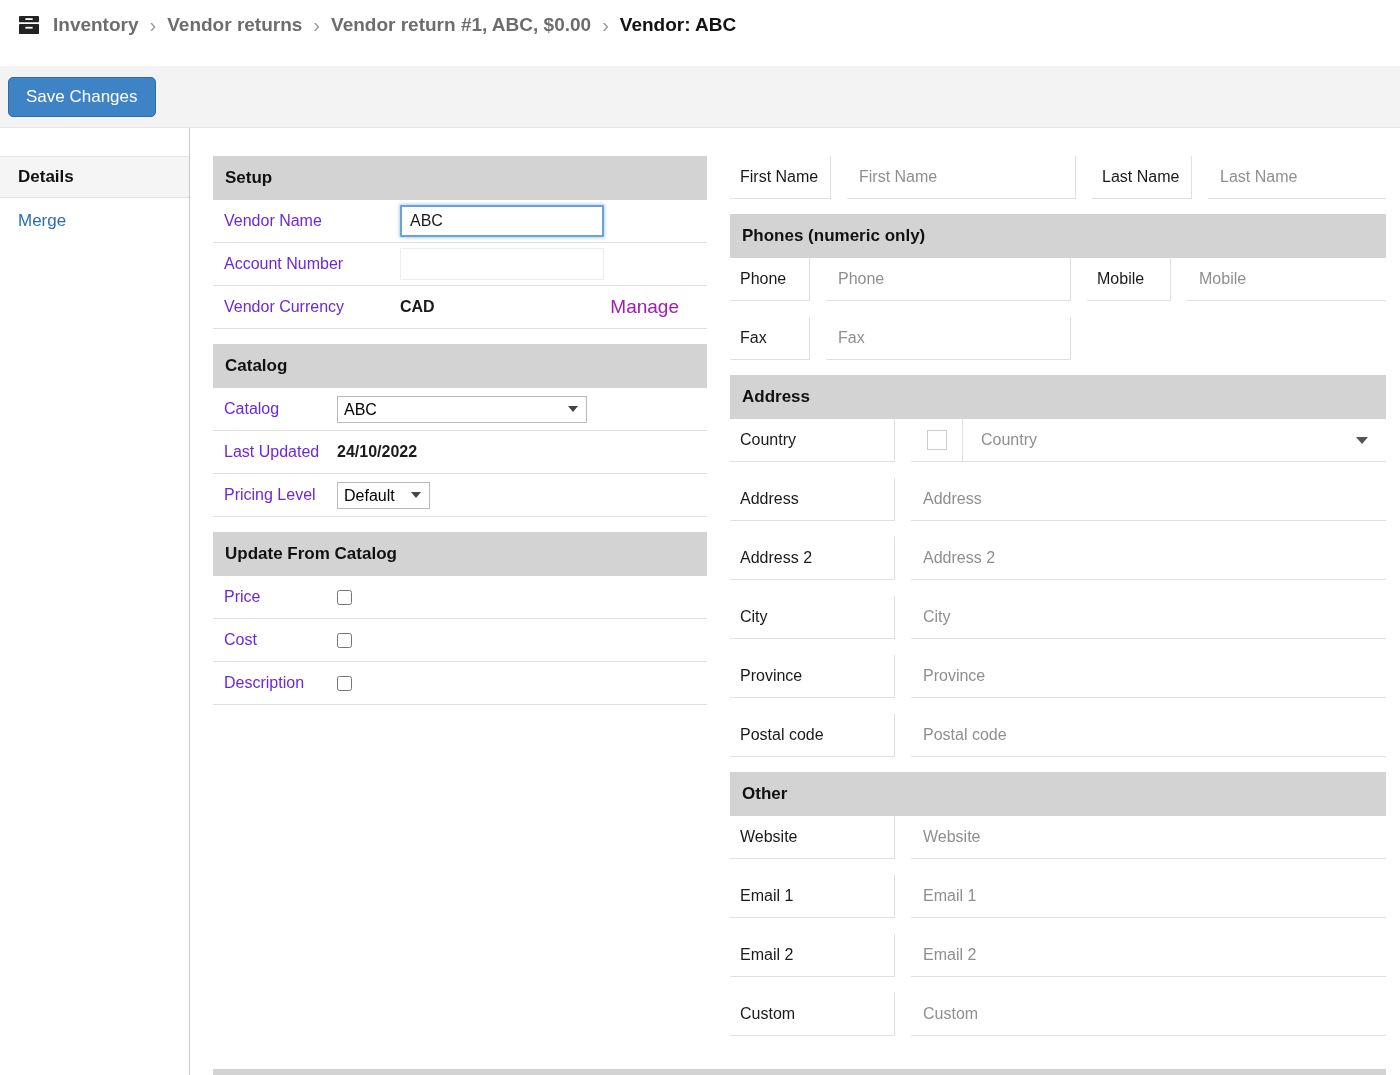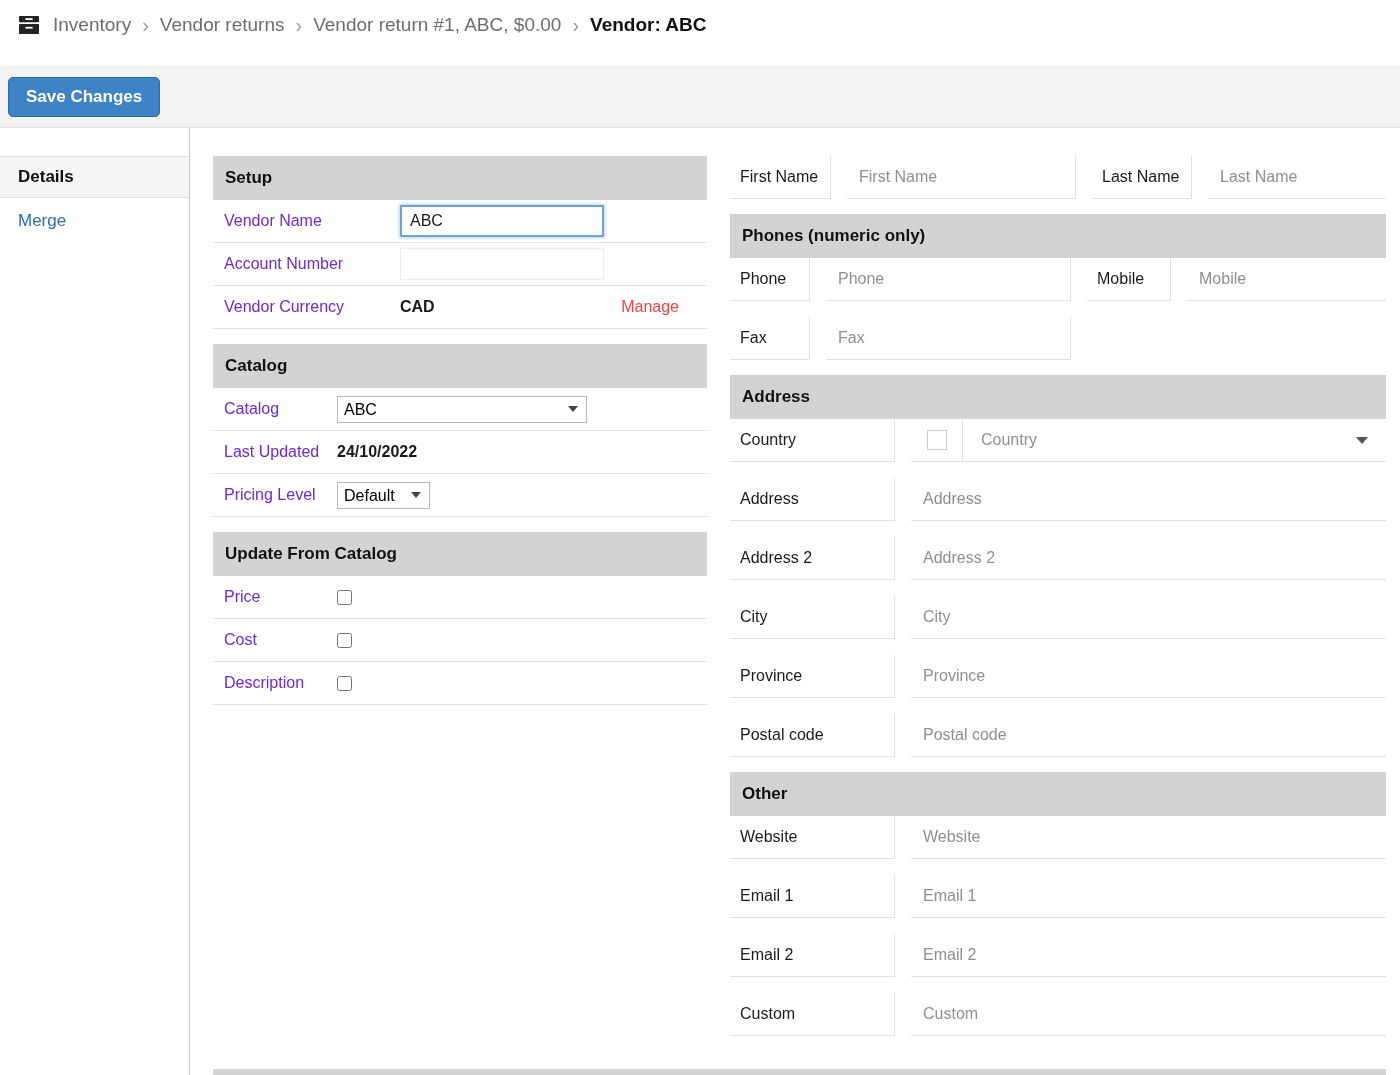--- a/index.html
+++ b/index.html
@@ -5,30 +5,30 @@
   * { box-sizing: border-box; margin: 0; padding: 0; }
   html, body { width: 1400px; height: 1075px; overflow: hidden; }
   body {
     font-family: "Liberation Sans", sans-serif;
     background: #fff;
     color: #1a1a1a;
   }
 
   
   .breadcrumb-bar { height: 50px; display: flex; align-items: center; padding: 0 18px; gap: 9px; }
-  .crumb { font-size: 19px; color: #6d6d6d; cursor: pointer; }
+  .crumb { font-size: 19px; color: #6d6d6d; cursor: pointer; font-weight: bold; }
   .crumb.current { color: #121212; font-weight: bold; cursor: default; }
   .crumb-sep { font-size: 20px; color: #9a9a9a; padding: 0 2px; }
   .bc-icon { display: flex; align-items: center; margin-right: 4px; cursor: pointer; }
 
   
   .toolbar { margin-top: 16px; background: #f3f3f3; height: 62px; display: flex; align-items: center; padding: 0 8px; border-bottom: 1px solid #e6e6e6; }
   .save-btn {
     background: #3d83c6; border: 1px solid #2e6ca8; color: #fff;
-    font-family: inherit; font-size: 17px; font-weight: 700;
+    font-family: inherit; font-size: 17px; font-weight: 400;
     padding: 9px 17px; border-radius: 5px; cursor: pointer;
   }
 
   
   .content { display: flex; min-height: 946px; align-items: stretch; }
   .sidebar { width: 190px; flex-shrink: 0; border-right: 1px solid #c9c9c9; padding-top: 28px; }
   .side-item { font-size: 17px; padding: 10px 18px; cursor: pointer; }
   .side-item.active { background: #f5f5f5; font-weight: bold; border-top: 1px solid #e3e3e3; border-bottom: 1px solid #e3e3e3; color: #111; }
   .side-item.link { color: #2a6db5; margin-top: 3px; }
 
@@ -46,21 +46,21 @@
   
   .row { display: flex; align-items: center; min-height: 43px; border-bottom: 1px solid #e0e0e0; padding: 0 12px 0 11px; font-size: 16px; background: #fff; }
   .lbl { flex: 0 0 auto; color: #6d28d9; }
   .lbl-setup { width: 176px; }
   .lbl-cat { width: 113px; }
   .val-bold { font-weight: bold; }
 
   .txt-input { height: 32px; font-family: inherit; font-size: 16px; padding: 0 8px; color: #1a1a1a; }
   .input-focus { width: 204px; border: 2px solid #6aa3d8; outline: none; box-shadow: 0 0 3px 1px rgba(90,150,220,.45); border-radius: 1px; }
   .input-plain { width: 204px; border: 1px solid #ededed; outline: none; }
-  .manage-link { margin-left: auto; margin-right: 16px; color: #ef4444; font-size: 16px; cursor: pointer; }
+  .manage-link { margin-left: auto; margin-right: 16px; color: #a21caf; font-size: 19px; cursor: pointer; }
 
   input[type="checkbox"] { width: 15px; height: 15px; accent-color: #2a7de1; cursor: pointer; }
 
   .selwrap { position: relative; display: flex; align-items: center; border: 1px solid #b9b9b9; background: #fff; height: 27px; }
   .selwrap select { appearance: none; -webkit-appearance: none; border: 0; background: transparent; font-family: inherit; font-size: 16px; padding: 0 26px 0 6px; height: 100%; width: 100%; cursor: pointer; outline: none; }
   .selwrap .caret { position: absolute; right: 8px; width: 0; height: 0; border-left: 5px solid transparent; border-right: 5px solid transparent; border-top: 6px solid #444; pointer-events: none; }
   .selwrap.cat { width: 250px; }
   .selwrap.pricing { width: 93px; }
 
   

